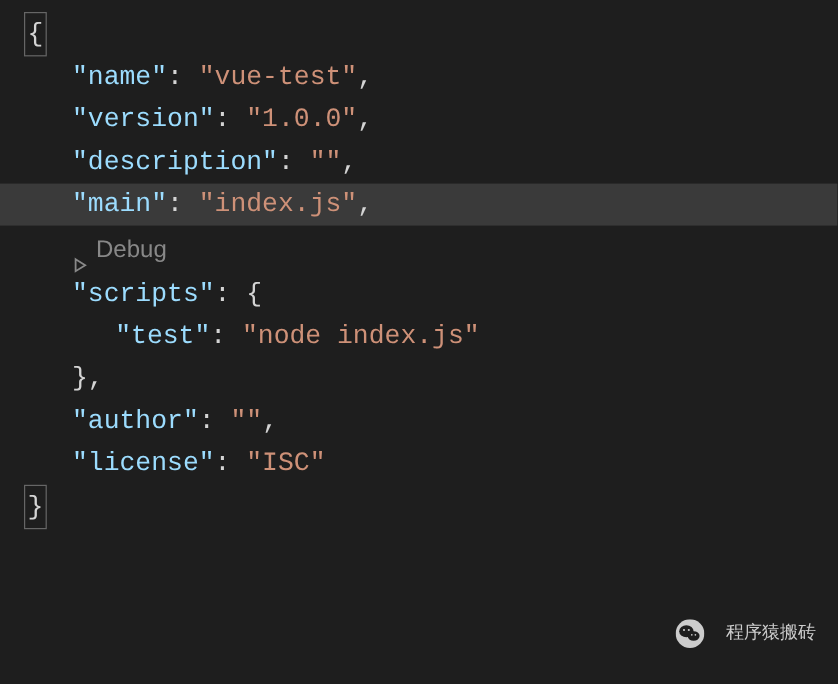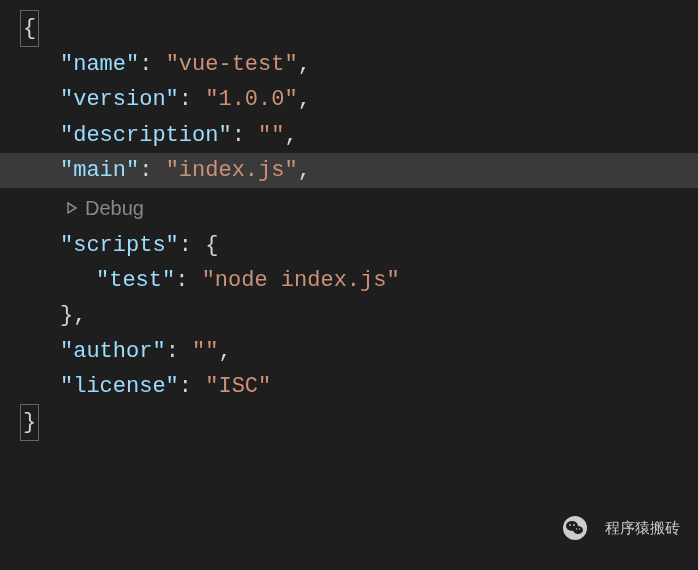--- a/index.html
+++ b/index.html
@@ -30,29 +30,28 @@
       display: inline-block;
       border: 1px solid #666;
       padding: 0 2px;
       margin-left: -4px;
     }
     .key { color: #9cdcfe; }
     .string { color: #ce9178; }
     .punct { color: #d4d4d4; }
     .brace { color: #d4d4d4; }
     .codelens {
-      padding-left: 32px;
+      padding-left: 60px;
       color: #888;
       font-size: 20px;
       font-family: -apple-system, "Segoe UI", sans-serif;
       line-height: 2;
       display: flex;
-      align-items: center;
+      align-items: flex-end;
       gap: 6px;
-      margin-left: 33px;
     }
     .codelens-icon {
       display: inline-flex;
       align-items: center;
     }
     .indent1 { padding-left: 60px; }
     .indent2 { padding-left: 96px; }
     .indent1c { padding-left: 60px; }
     .watermark {
       position: absolute;

